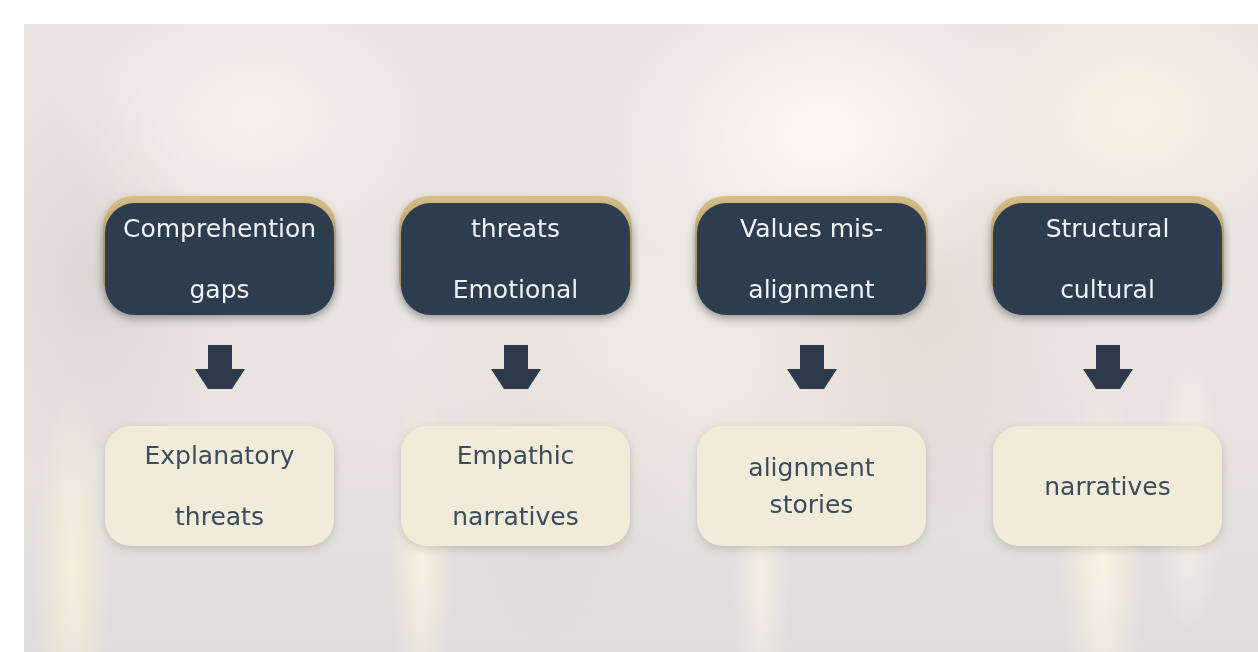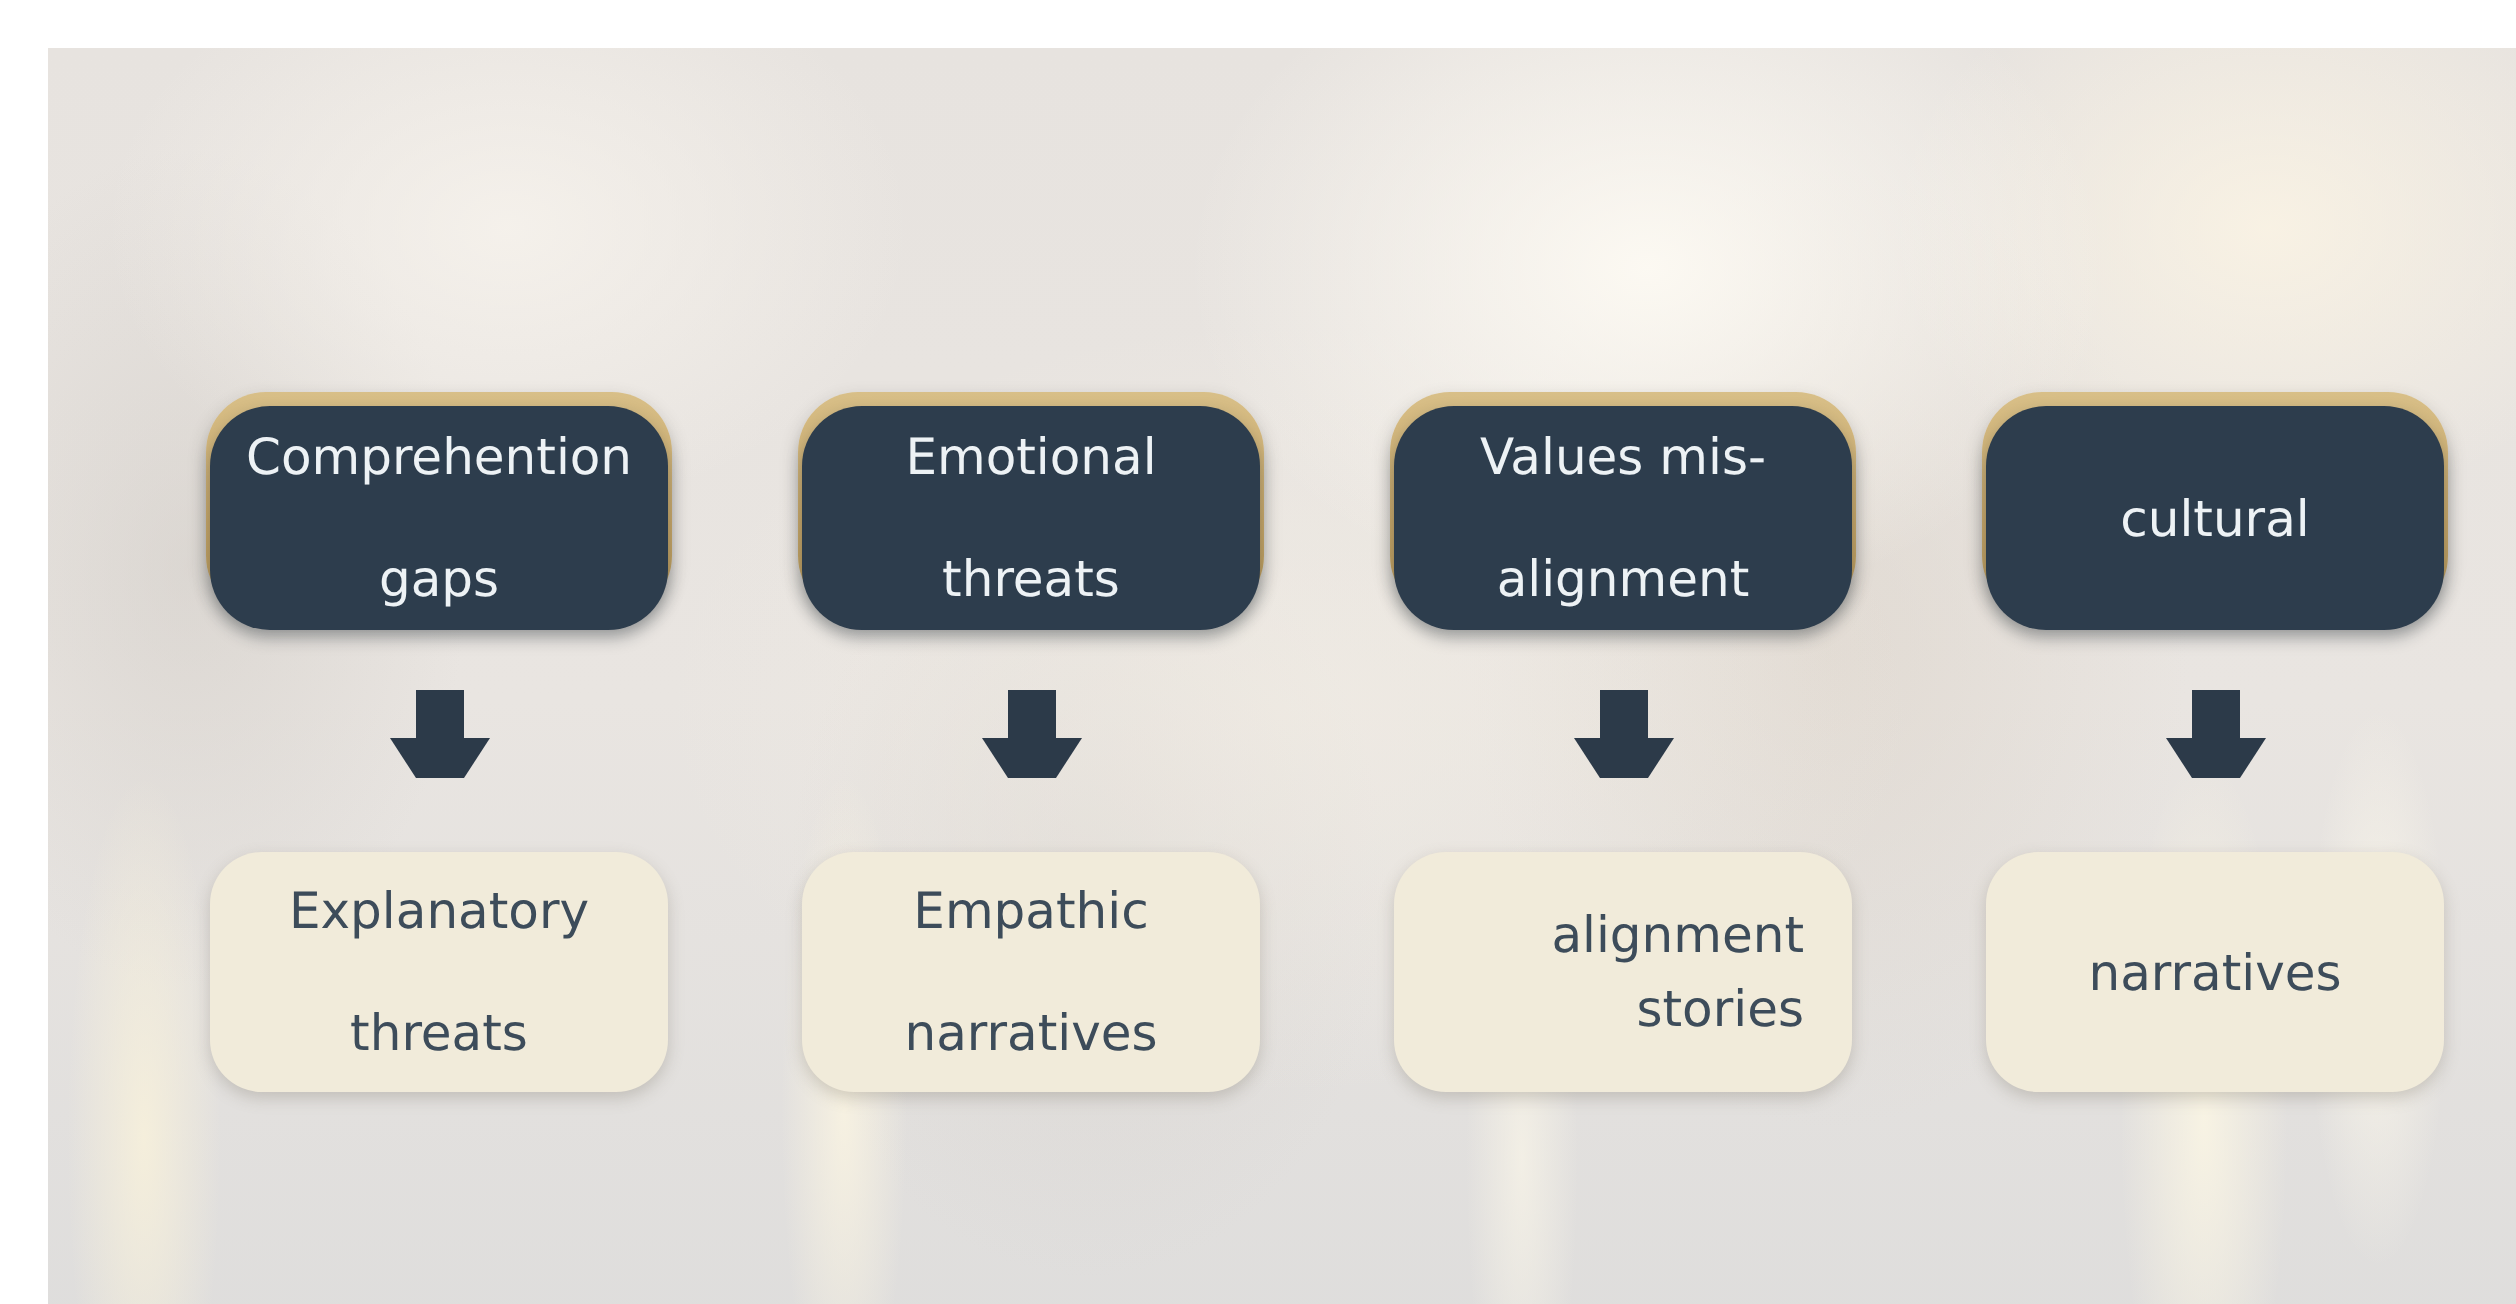--- a/index.html
+++ b/index.html
@@ -106,21 +106,21 @@
     border-radius: 26px;
     background: #f1ebda;
     box-shadow: 0 3px 8px rgba(110, 103, 90, 0.28);
     display: flex;
     flex-direction: column;
     align-items: center;
     justify-content: center;
     color: #3d4c5a;
     font-size: 25px;
     line-height: 37px;
-    text-align: right;
+    text-align: center;
   }
 </style>
 </head>
 <body>
 
 <div class="canvas">
   <div class="columns">
 
     <div class="col">
       <div class="problem-card">
@@ -137,22 +137,22 @@
       <div class="solution-card">
         <span>Explanatory</span>
         <span>threats</span>
       </div>
     </div>
 
     <div class="col">
       <div class="problem-card">
         <div class="gold-plate"></div>
         <div class="dark-box">
+          <span>threats</span>
           <span>Emotional</span>
-          <span>threats</span>
         </div>
       </div>
       <div class="arrow">
         <div class="arrow-line"></div>
         <div class="arrow-head"></div>
       </div>
       <div class="solution-card">
         <span>Empathic</span>
         <span>narratives</span>
       </div>
@@ -172,20 +172,21 @@
       </div>
       <div class="solution-card">
         <span>alignment stories</span>
       </div>
     </div>
 
     <div class="col">
       <div class="problem-card">
         <div class="gold-plate"></div>
         <div class="dark-box">
+          <span>Structural</span>
           <span>cultural</span>
         </div>
       </div>
       <div class="arrow">
         <div class="arrow-line"></div>
         <div class="arrow-head"></div>
       </div>
       <div class="solution-card">
         <span>narratives</span>
       </div>

